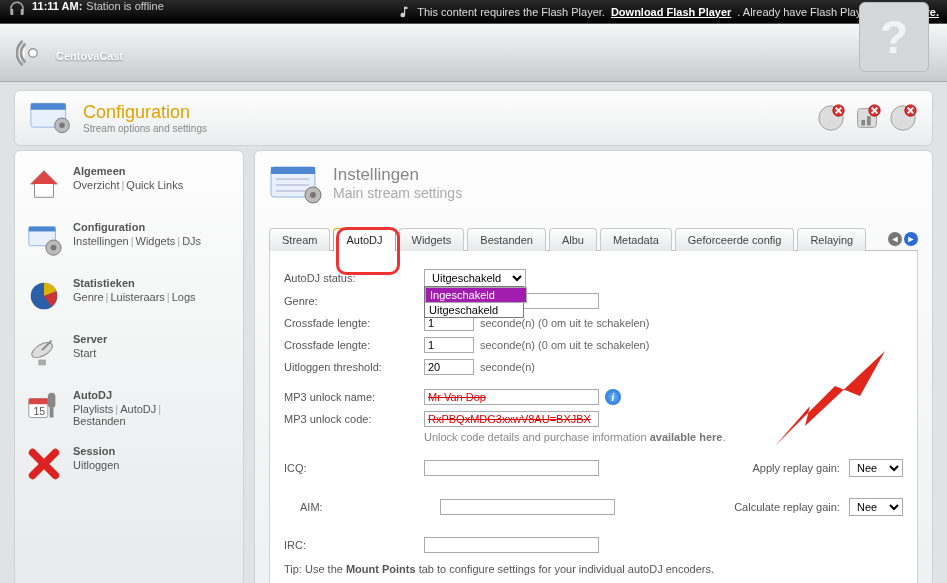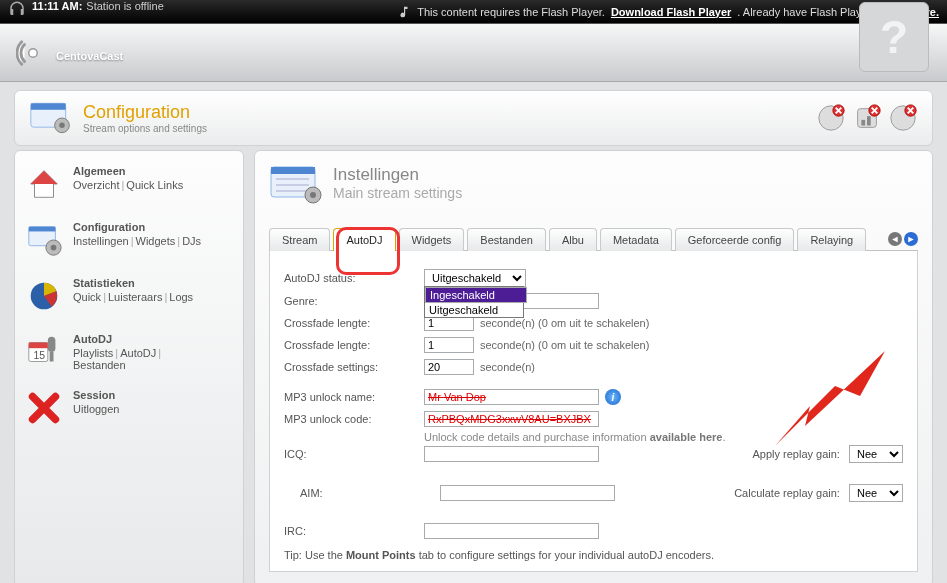--- a/index.html
+++ b/index.html
@@ -48,24 +48,24 @@
   .lbl{width:140px;color:#555}
   .sel,.inp{border:1px solid #a8abad;padding:1px 3px;font-size:11px;background:#fff}
   .sel{width:102px}
   .inp.sm{width:50px}
   .inp.md{width:175px}
   .inp.lg{width:175px}
   .hint{color:#666;margin-left:6px}
   .dropdown{position:relative}
   .dd-list{position:absolute;top:17px;left:0;width:100px;background:#fff;border:1px solid #777;z-index:5}
   .dd-opt{padding:1px 4px;cursor:pointer}
-  .dd-opt.sel{background:#4c1d95;color:#fff}
+  .dd-opt.sel{background:#a21caf;color:#fff}
   .strike{text-decoration:line-through;text-decoration-color:#d00;color:#d00;font-weight:normal}
   .info{width:16px;height:16px;border-radius:50%;background:radial-gradient(#6ab5ff,#1766c9);color:#fff;display:inline-flex;align-items:center;justify-content:center;font-style:italic;font-weight:bold;margin-left:6px;font-size:10px}
-  .note{color:#888;margin-left:140px;margin-top:-2px;margin-bottom:2px}
+  .note{color:#888;margin-left:140px;margin-top:-2px;margin-bottom:16px}
   .note b{color:#777}
   .tworow{display:flex;justify-content:space-between;align-items:center;margin-bottom:6px}
   .rlbl{color:#555;margin-right:6px}
   .tipline{color:#555;margin-top:10px}
   .arrow{position:absolute;left:520px;top:200px;pointer-events:none}
 </style>
 </head>
 <body>
 
 <div class="topbar">
@@ -158,21 +158,32 @@
       </div>
     </div>
     <div class="sbitem">
       <svg class="sbicon" viewBox="0 0 40 40">
           <circle cx="20" cy="20" r="14" fill="#2b5fa8"></circle>
           <path d="M20 20V6a14 14 0 0113 9z" fill="#d9b400"></path>
           <path d="M20 20l13-5a14 14 0 01-5 16z" fill="#c33"></path>
         </svg>
       <div>
           <div class="sbtitle">Statistieken</div>
-        <div class="sblinks"><span>Quick</span><span class="sep">|</span><span>Luisteraars</span><span class="sep">|</span><span>Logs</span></div>
+        <div class="sblinks"><span>Genre</span><span class="sep">|</span><span>Luisteraars</span><span class="sep">|</span><span>Logs</span></div>
+      </div>
+    </div>
+    <div class="sbitem">
+      <svg class="sbicon" viewBox="0 0 40 40">
+          <ellipse cx="18" cy="18" rx="12" ry="6" transform="rotate(-30 18 18)" fill="#ddd" stroke="#888"></ellipse>
+          <line x1="18" y1="18" x2="28" y2="8" stroke="#888" stroke-width="2"></line>
+          <rect x="14" y="28" width="8" height="6" fill="#aaa"></rect>
+        </svg>
+      <div>
+          <div class="sbtitle">Server</div>
+        <div class="sblinks"><span>Start</span></div>
       </div>
     </div>
     <div class="sbitem">
       <svg class="sbicon" viewBox="0 0 40 40">
           <rect x="4" y="10" width="20" height="20" rx="2" fill="#fff" stroke="#999"></rect>
           <rect x="4" y="10" width="20" height="6" fill="#d44"></rect>
           <text x="9" y="27" font-size="10" fill="#555">15</text>
           <rect x="24" y="4" width="8" height="16" rx="4" fill="#888"></rect>
           <rect x="26" y="20" width="4" height="10" fill="#888"></rect>
         </svg>
@@ -245,21 +256,21 @@
         <span class="lbl">Crossfade lengte:</span>
         <input class="inp sm" value="1" style="">
         <span class="hint">seconde(n) (0 om uit te schakelen)</span>
       </div>
       <div class="row">
         <span class="lbl">Crossfade lengte:</span>
         <input class="inp sm" value="1" style="">
         <span class="hint">seconde(n) (0 om uit te schakelen)</span>
       </div>
       <div class="row">
-        <span class="lbl">Crossfade settings:</span>
+        <span class="lbl">Uitloggen threshold:</span>
         <input class="inp sm" value="20" style="">
         <span class="hint">seconde(n)</span>
       </div>
       <div style="height:8px"></div>
       <div class="row">
         <span class="lbl">MP3 unlock name:</span>
         <input class="inp lg strike" value="Mr Van Dop" style="">
         <span class="info">i</span>
       </div>
       <div class="row">

